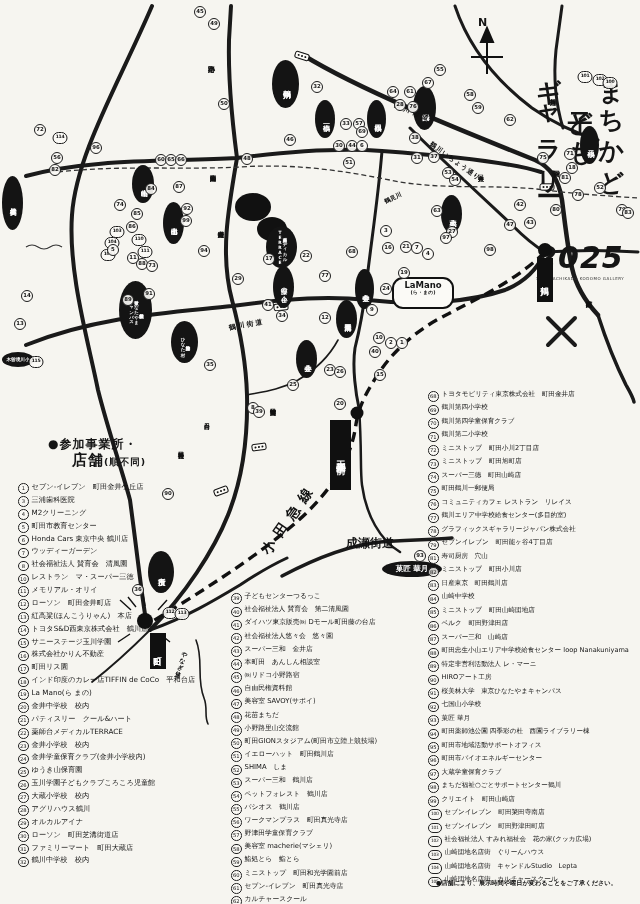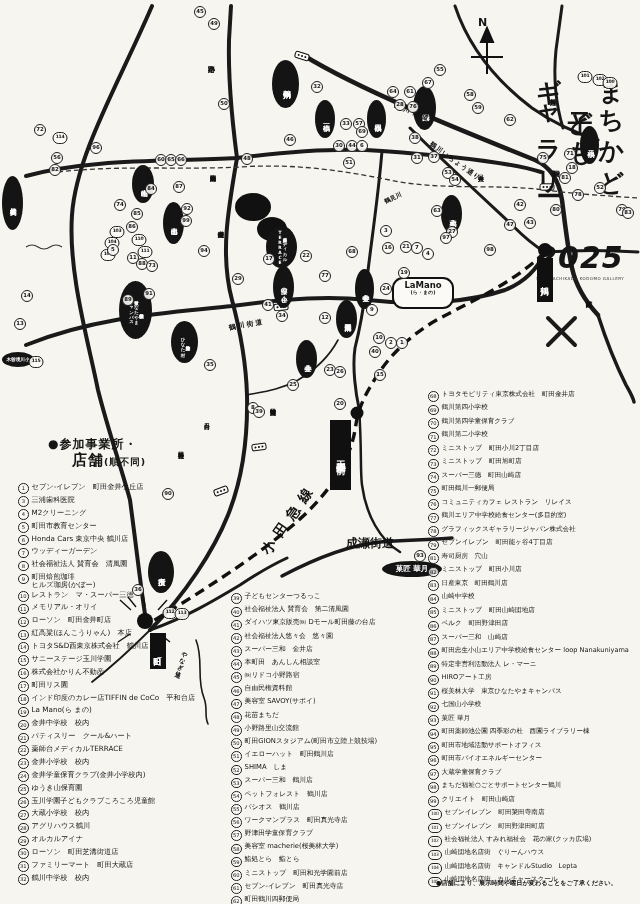--- a/index.html
+++ b/index.html
@@ -349,25 +349,20 @@
     </div>
     <div class="li">
       <span class="num">7</span>
       <span class="it">ウッディーガーデン</span>
     </div>
     <div class="li">
       <span class="num">8</span>
       <span class="it">社会福祉法人 賛育会　清風園</span>
     </div>
     <div class="li">
-      <span class="num">9</span>
-      <span class="it">町田焙煎珈琲
-ヒルズ珈房(かぼー)</span>
-    </div>
-    <div class="li">
       <span class="num">10</span>
       <span class="it">レストラン　マ・スーパー三徳</span>
     </div>
     <div class="li">
       <span class="num">11</span>
       <span class="it">メモリアル・オリイ</span>
     </div>
     <div class="li">
       <span class="num">12</span>
       <span class="it">ローソン　町田金井町店</span>
@@ -525,37 +520,37 @@
     <div class="li">
       <span class="num">56</span>
       <span class="it">ワークマンプラス　町田真光寺店</span>
     </div>
     <div class="li">
       <span class="num">57</span>
       <span class="it">野津田学童保育クラブ</span>
     </div>
     <div class="li">
       <span class="num">58</span>
-      <span class="it">美容室 macherie(桜美林大学)</span>
+      <span class="it">美容室 macherie(マシェリ)</span>
     </div>
     <div class="li">
       <span class="num">59</span>
       <span class="it">鮨処とら　鮨とら</span>
     </div>
     <div class="li">
       <span class="num">60</span>
       <span class="it">ミニストップ　町田和光学園前店</span>
     </div>
     <div class="li">
       <span class="num">61</span>
       <span class="it">セブン-イレブン　町田真光寺店</span>
     </div>
     <div class="li">
       <span class="num">62</span>
-      <span class="it">町田鶴川四郵便局</span>
+      <span class="it">カルチャースクール</span>
     </div>
   </div>
 <div id="col2" class="list-col">
     <div class="li">
       <span class="num">68</span>
       <span class="it">トヨタモビリティ東京株式会社　町田金井店</span>
     </div>
     <div class="li">
       <span class="num">69</span>
       <span class="it">鶴川第四小学校</span>

